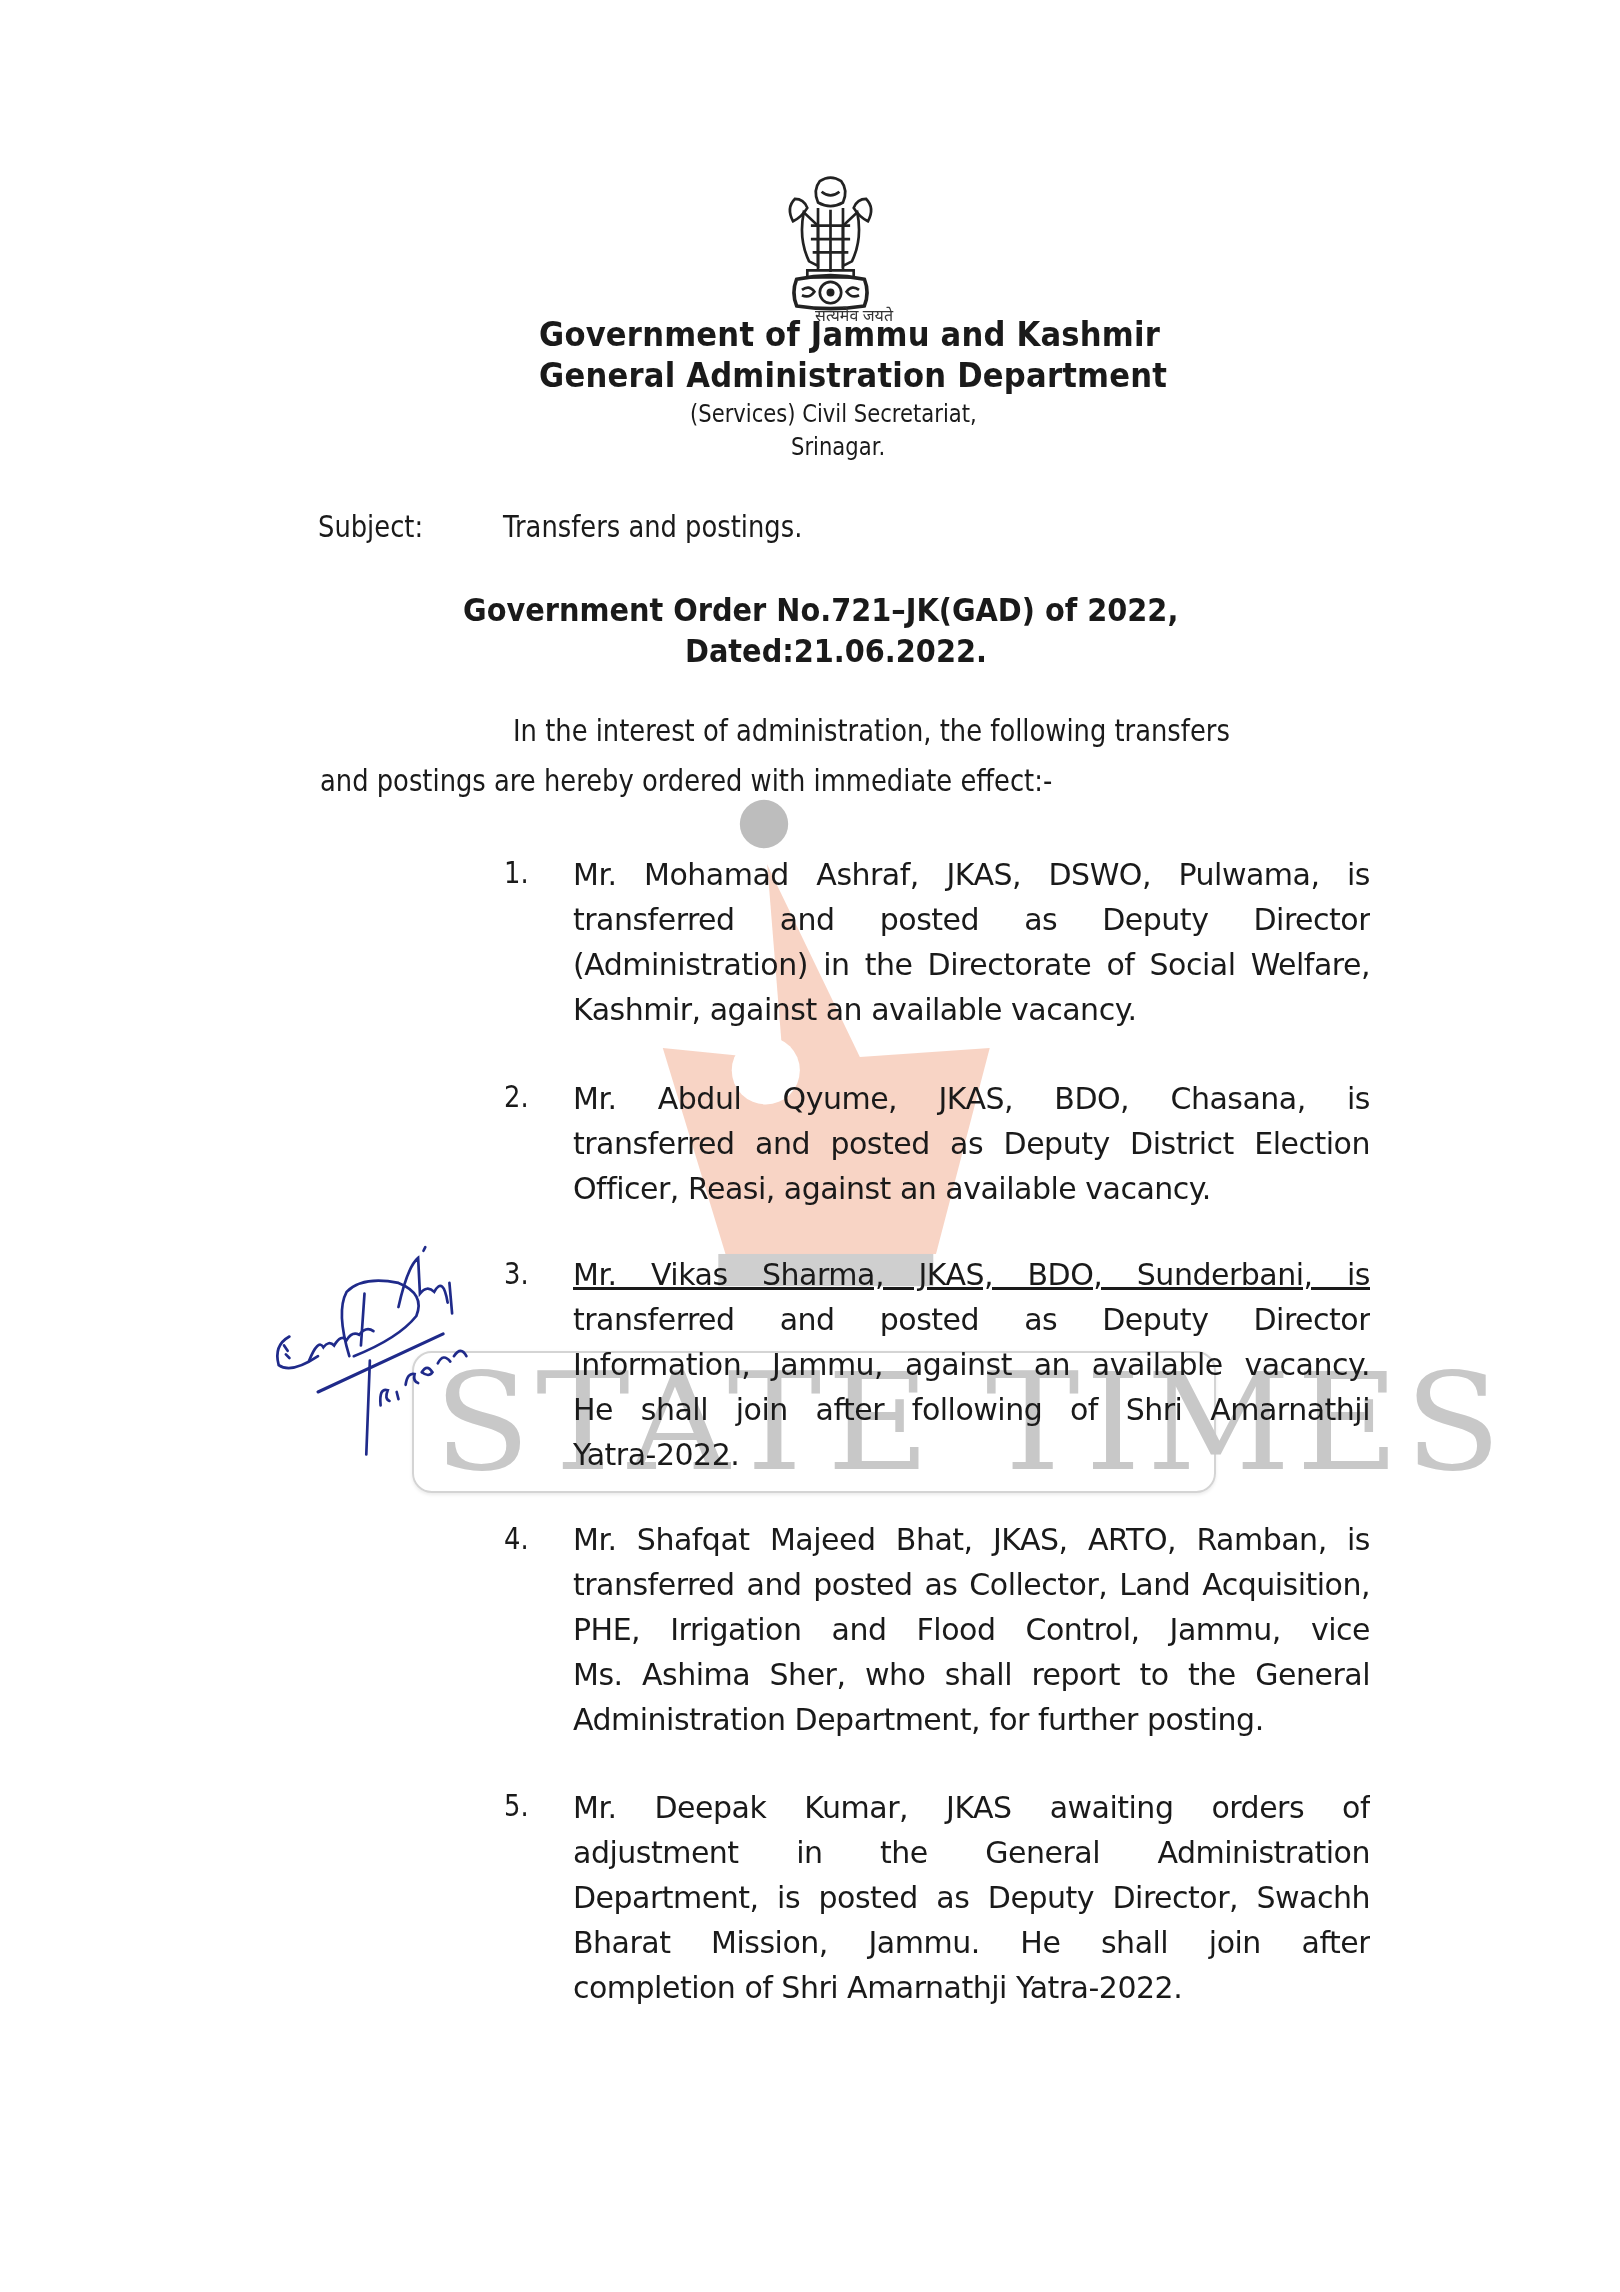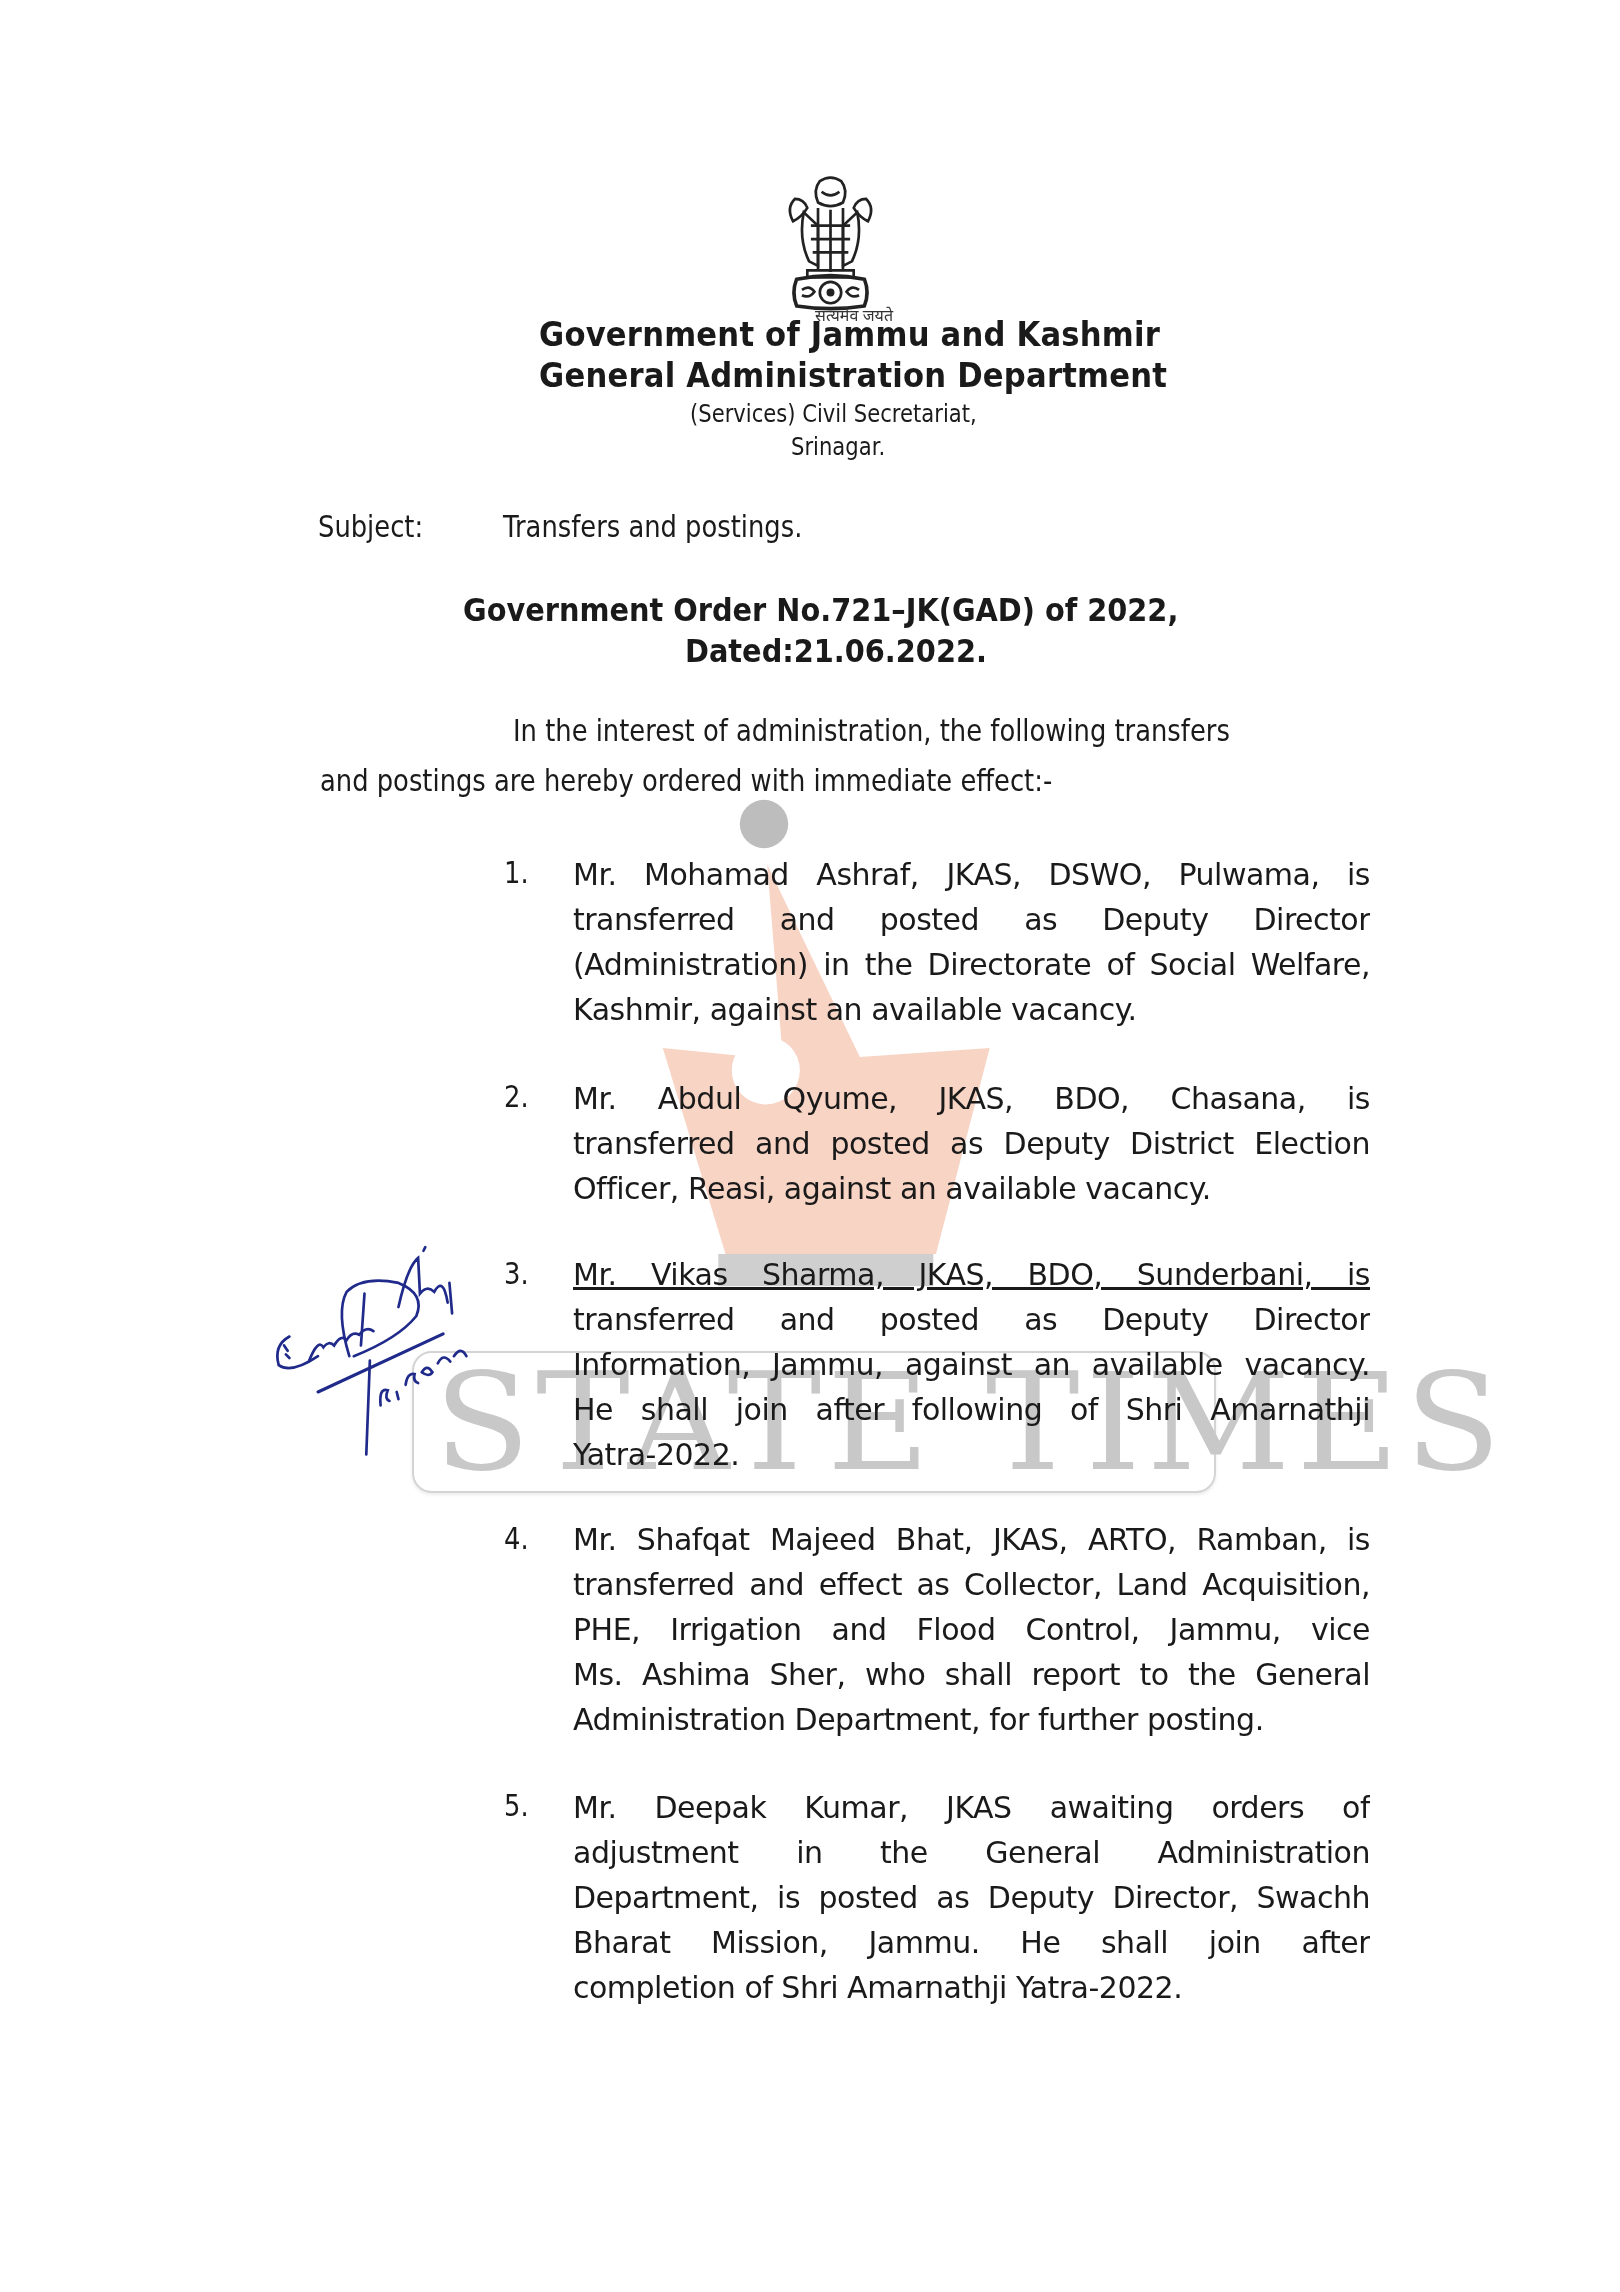--- a/index.html
+++ b/index.html
@@ -107,21 +107,21 @@
     <div class="item-body" style="top: 1252px;">
       <span class="line" style="white-space: normal; overflow: hidden; text-decoration: underline;">Mr. Vikas Sharma, JKAS, BDO, Sunderbani, is</span>
       <span class="line" style="white-space: normal; overflow: hidden;">transferred and posted as Deputy Director</span>
       <span class="line" style="white-space: normal; overflow: hidden;">Information, Jammu, against an available vacancy.</span>
       <span class="line" style="white-space: normal; overflow: hidden;">He shall join after following of Shri Amarnathji</span>
       <span class="line last">Yatra-2022.</span>
     </div>
     <div class="item-num" style="top: 1521px;">4.</div>
     <div class="item-body" style="top: 1517px;">
       <span class="line" style="white-space: normal; overflow: hidden;">Mr. Shafqat Majeed Bhat, JKAS, ARTO, Ramban, is</span>
-      <span class="line" style="white-space: normal; overflow: hidden;">transferred and effect as Collector, Land Acquisition,</span>
+      <span class="line" style="white-space: normal; overflow: hidden;">transferred and posted as Collector, Land Acquisition,</span>
       <span class="line" style="white-space: normal; overflow: hidden;">PHE, Irrigation and Flood Control, Jammu, vice</span>
       <span class="line" style="white-space: normal; overflow: hidden;">Ms. Ashima Sher, who shall report to the General</span>
       <span class="line last">Administration Department, for further posting.</span>
     </div>
     <div class="item-num" style="top: 1788px;">5.</div>
     <div class="item-body" style="top: 1785px;">
       <span class="line" style="white-space: normal; overflow: hidden;">Mr. Deepak Kumar, JKAS awaiting orders of</span>
       <span class="line" style="white-space: normal; overflow: hidden;">adjustment in the General Administration</span>
       <span class="line" style="white-space: normal; overflow: hidden;">Department, is posted as Deputy Director, Swachh</span>
       <span class="line" style="white-space: normal; overflow: hidden;">Bharat Mission, Jammu. He shall join after</span>

